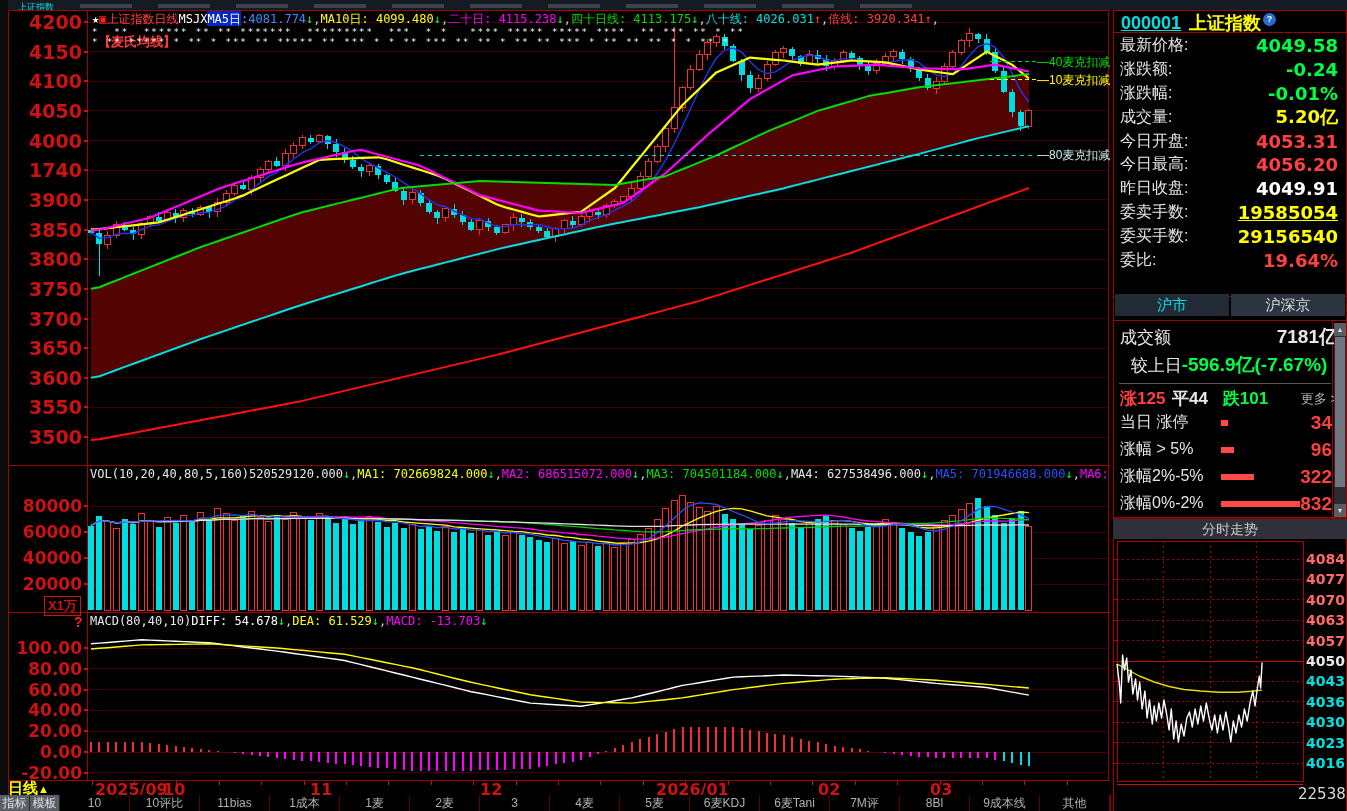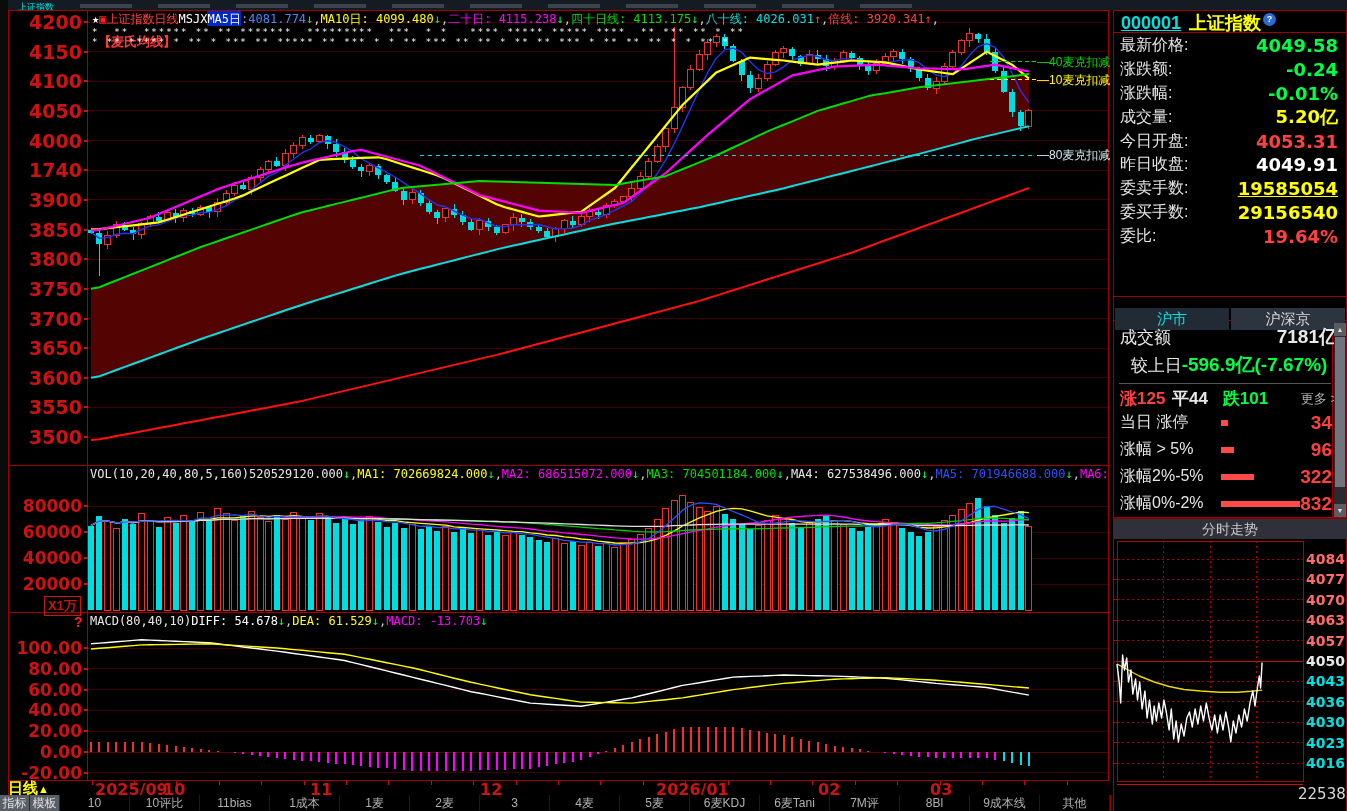--- a/index.html
+++ b/index.html
@@ -21,21 +21,21 @@
   #qpanel{position:absolute;left:1113px;top:0;width:234px;height:811px;}
   #qtitle{position:absolute;left:8px;top:11px;font-size:18px;font-weight:bold;white-space:nowrap;}
   #qtitle .code{color:#00e0e0;text-decoration:underline;}
   #qtitle .name{color:#ffff00;margin-left:8px;}
   #qtitle .qicon{display:inline-block;width:13px;height:13px;border-radius:7px;background:#2a6cd4;color:#fff;
     font-size:9px;line-height:13px;text-align:center;vertical-align:super;margin-left:2px;font-weight:bold;}
   #quote-rows{position:absolute;left:7px;top:34px;width:218px;}
   .qrow{display:flex;justify-content:space-between;align-items:center;height:23.8px;}
   .qrow .ql{color:#e4e4e4;font-size:16px;}
   .qrow .qv{font-size:18px;font-weight:bold;font-family:"DejaVu Sans",sans-serif;}
-  #qtabs{position:absolute;left:2px;top:308px;width:230px;height:22px;display:flex;gap:2px;}
+  #qtabs{position:absolute;left:2px;top:294px;width:230px;height:22px;display:flex;gap:2px;}
   .qtab{flex:1;background:#2c3440;color:#d8d8d8;font-size:15px;text-align:center;line-height:22px;}
   .qtab.active{color:#00e0e0;background:#222a35;}
   #turnover{position:absolute;left:7px;top:324px;width:218px;height:26px;display:flex;justify-content:space-between;align-items:center;}
   #turnover .tl{color:#e8e8e8;font-size:17px;}
   #turnover .tv{color:#e8e8e8;font-size:19px;font-weight:bold;}
   #vsprev{position:absolute;left:7px;top:351px;width:218px;height:28px;display:flex;justify-content:center;align-items:center;}
   #vsprev .tl{color:#e8e8e8;font-size:17px;}
   #vsprev .tv{font-size:19px;font-weight:bold;}
   #qdivider{position:absolute;left:6px;top:383px;width:212px;height:1px;background:#555;}
   #breadth{position:absolute;left:7px;top:387px;width:218px;height:20px;font-size:17px;font-weight:bold;white-space:nowrap;}
@@ -764,20 +764,24 @@
         </div>
         <div class="qrow">
           <span class="ql">成交量:</span>
           <span class="qv" style="color: rgb(255, 255, 0);">5.20亿</span>
         </div>
         <div class="qrow">
           <span class="ql">今日开盘:</span>
           <span class="qv" style="color: rgb(255, 64, 64);">4053.31</span>
         </div>
         <div class="qrow">
+          <span class="ql">今日最高:</span>
+          <span class="qv" style="color: rgb(255, 64, 64);">4056.20</span>
+        </div>
+        <div class="qrow">
           <span class="ql">昨日收盘:</span>
           <span class="qv" style="color: rgb(255, 255, 255);">4049.91</span>
         </div>
         <div class="qrow">
           <span class="ql">委卖手数:</span>
           <span class="qv" style="color: rgb(255, 255, 0); text-decoration: underline;">19585054</span>
         </div>
         <div class="qrow">
           <span class="ql">委买手数:</span>
           <span class="qv" style="color: rgb(255, 255, 0);">29156540</span>

